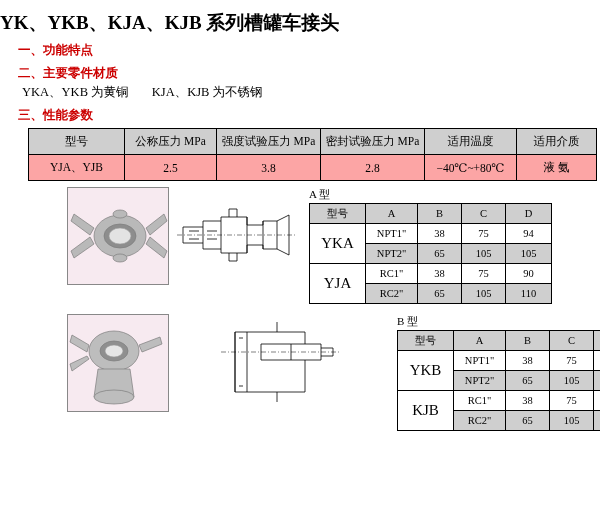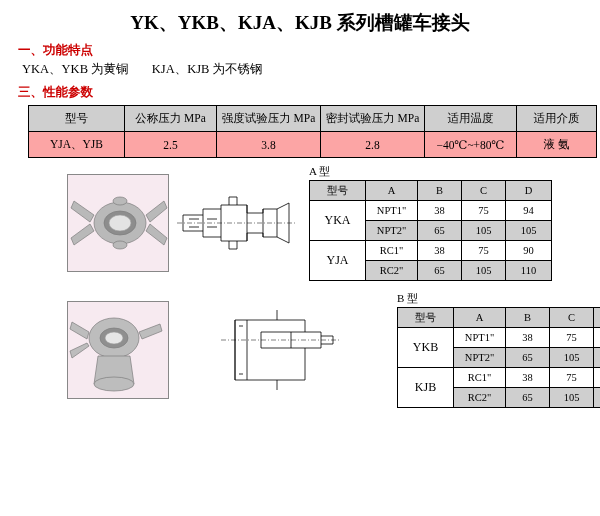--- a/index.html
+++ b/index.html
@@ -16,21 +16,20 @@
     position: relative;
   }
   .page {
     position: relative;
     width: 600px;
     height: 516px;
     box-sizing: border-box;
     padding: 0;
   }
   .title {
-    text-align: center;
     font-size: 19px;
     font-weight: bold;
     letter-spacing: 0px;
     margin: 10px 0 6px 0;
     font-family: "Liberation Serif", "DejaVu Serif", serif;
   }
   .section-head {
     color: #cc0000;
     font-weight: bold;
     font-size: 12.5px;
@@ -74,21 +73,21 @@
     background: #fca5a5;
   }
 
   
   .dims {
     position: relative;
     margin-top: 6px;
   }
   .row {
     display: flex;
-    align-items: center;
+    align-items: flex-start;
     margin-left: 22px;
     padding-left: 45px;
   }
   .img-box {
     width: 100px;
     height: 96px;
     border: 1px solid #888;
     background: #f3e8ec;
     position: relative;
     overflow: hidden;
@@ -120,36 +119,37 @@
     font-size: 10.5px;
     height: 19px;
     text-align: center;
     padding: 0;
   }
   table.dim th {
     background: #cfcfcf;
     font-weight: normal;
   }
   table.dim td.model {
-    font-size: 12px;
+    font-size: 15px;
   }
   table.dim tr.shade td {
     background: #cfcfcf;
   }
   svg { display: block; }
 </style>
 </head>
 <body>
 
 <div class="page">
 
   <div class="title">YK、YKB、KJA、KJB 系列槽罐车接头</div>
 
   <div class="section-head">一、功能特点</div>
 
+  <div class="section-head">二、主要零件材质</div>
   <div class="plain">
     <span>YKA、YKB 为黄铜</span>
     <span class="spaced">KJA、KJB 为不锈钢</span>
   </div>
 
   <div class="section-head">三、性能参数</div>
 
   <table class="perf">
     <colgroup>
       <col style="width:96px">

